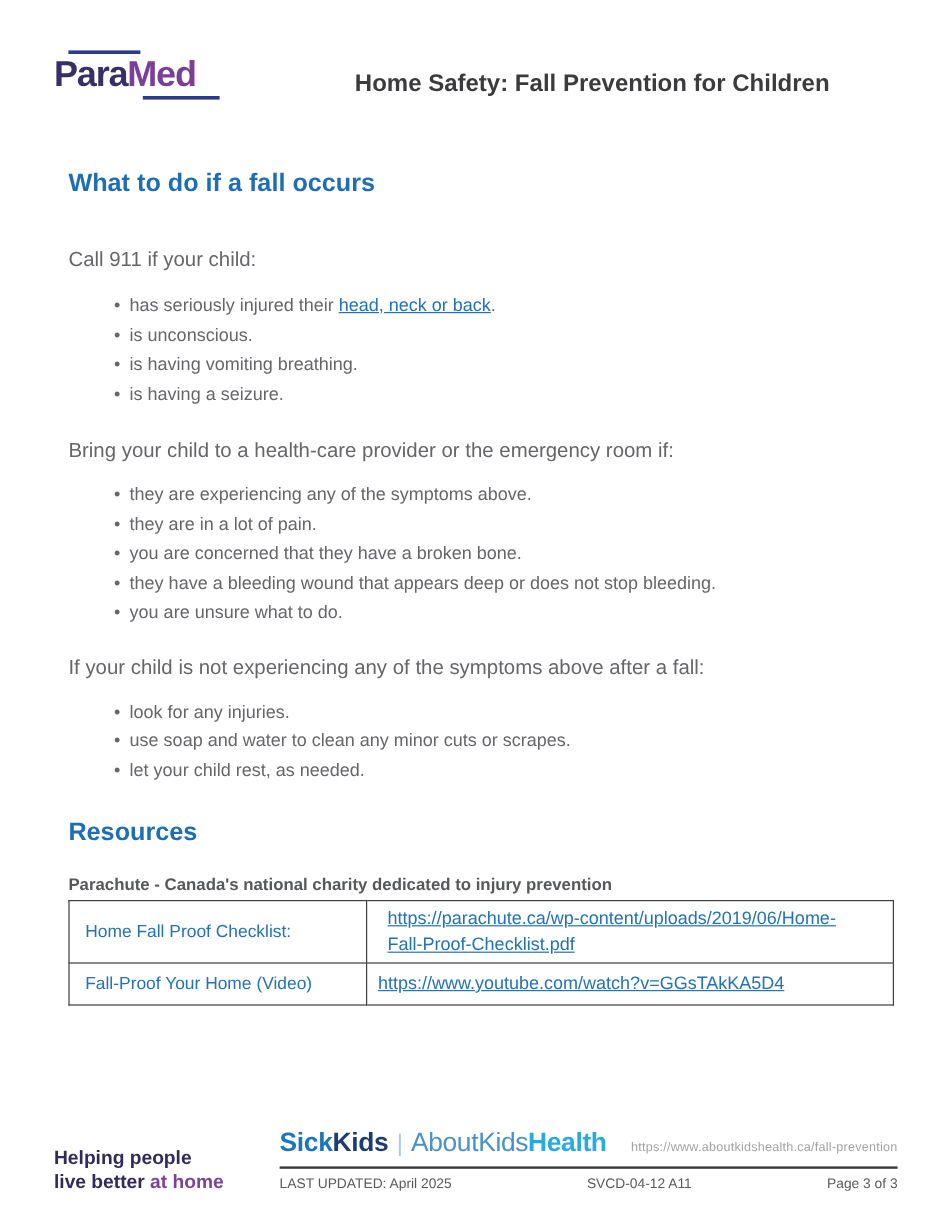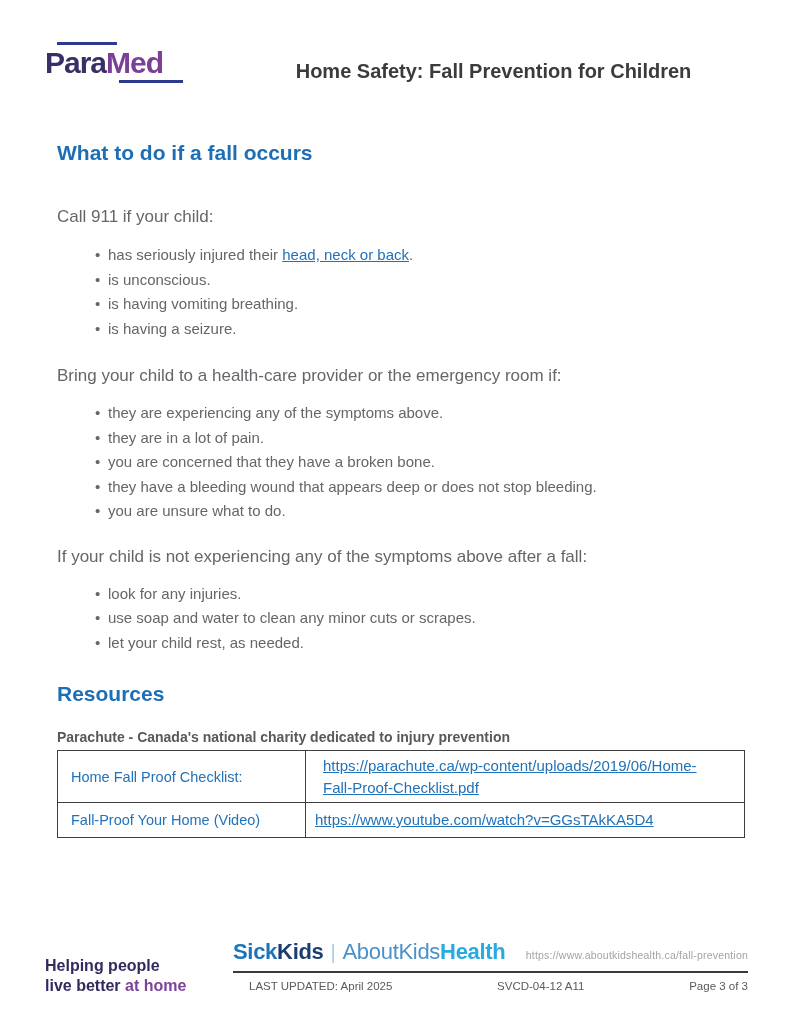--- a/index.html
+++ b/index.html
@@ -2,21 +2,21 @@
 <html><head>
 <meta charset="utf-8">
 <style>
   html,body { margin:0; padding:0; background:#ffffff; }
   .page {
     position:relative; width:791px; height:1024px; background:#ffffff;
     font-family:"Liberation Sans", sans-serif; overflow:hidden;
   }
 
   
-  .header { position:absolute; top:42px; left:45px; right:45px; display:flex; align-items:flex-end; }
+  .header { position:absolute; top:42px; left:45px; right:45px; display:flex; align-items:center; }
   .logo { width:150px; }
   .logo-topbar { width:60px; height:3px; background:#2D3A8C; margin-left:12px; margin-bottom:1px; }
   .logo-text { font-size:30px; font-weight:bold; letter-spacing:-1px; line-height:34px; }
   .logo-para { color:#372F66; }
   .logo-med { color:#7C3F97; }
   .logo-bottombar { width:64px; height:3px; background:#2D3A8C; margin-left:74px; }
   .doc-title { flex:1; text-align:center; padding-left:46px; padding-top:15px;
     font-size:20px; font-weight:bold; color:#3B3B3D; }
 
   
@@ -52,21 +52,21 @@
   .fm-top { display:flex; justify-content:space-between; align-items:flex-end; }
   .sk-logo { font-size:22px; letter-spacing:-0.3px; line-height:26px; white-space:nowrap; }
   .sk-sick { color:#1B75BB; font-weight:bold; }
   .sk-kids { color:#1C3D6E; font-weight:bold; }
   .sk-sep { color:#A9CCE9; padding:0 7px; font-weight:normal; font-size:20px; }
   .akh-about, .akh-kids { color:#4A90C9; }
   .akh-health { color:#29ABE2; font-weight:bold; }
   .footer-url { font-size:10.5px; color:#A3A3A5; padding-bottom:4px; letter-spacing:0.2px; }
   .fm-rule { border:none; border-top:2px solid #3A3A3A; margin:6px 0 0 0; }
   .fm-bottom { display:flex; justify-content:space-between; margin-top:7px;
-    font-size:11.5px; color:#5A5A5C;margin-left:16px; }
+    font-size:11.5px; color:#5A5A5C; }
 </style>
 </head>
 <body>
 
 <div class="page">
 
   <div class="header">
     <div class="logo">
       <div class="logo-topbar"></div>
       <div class="logo-text">

